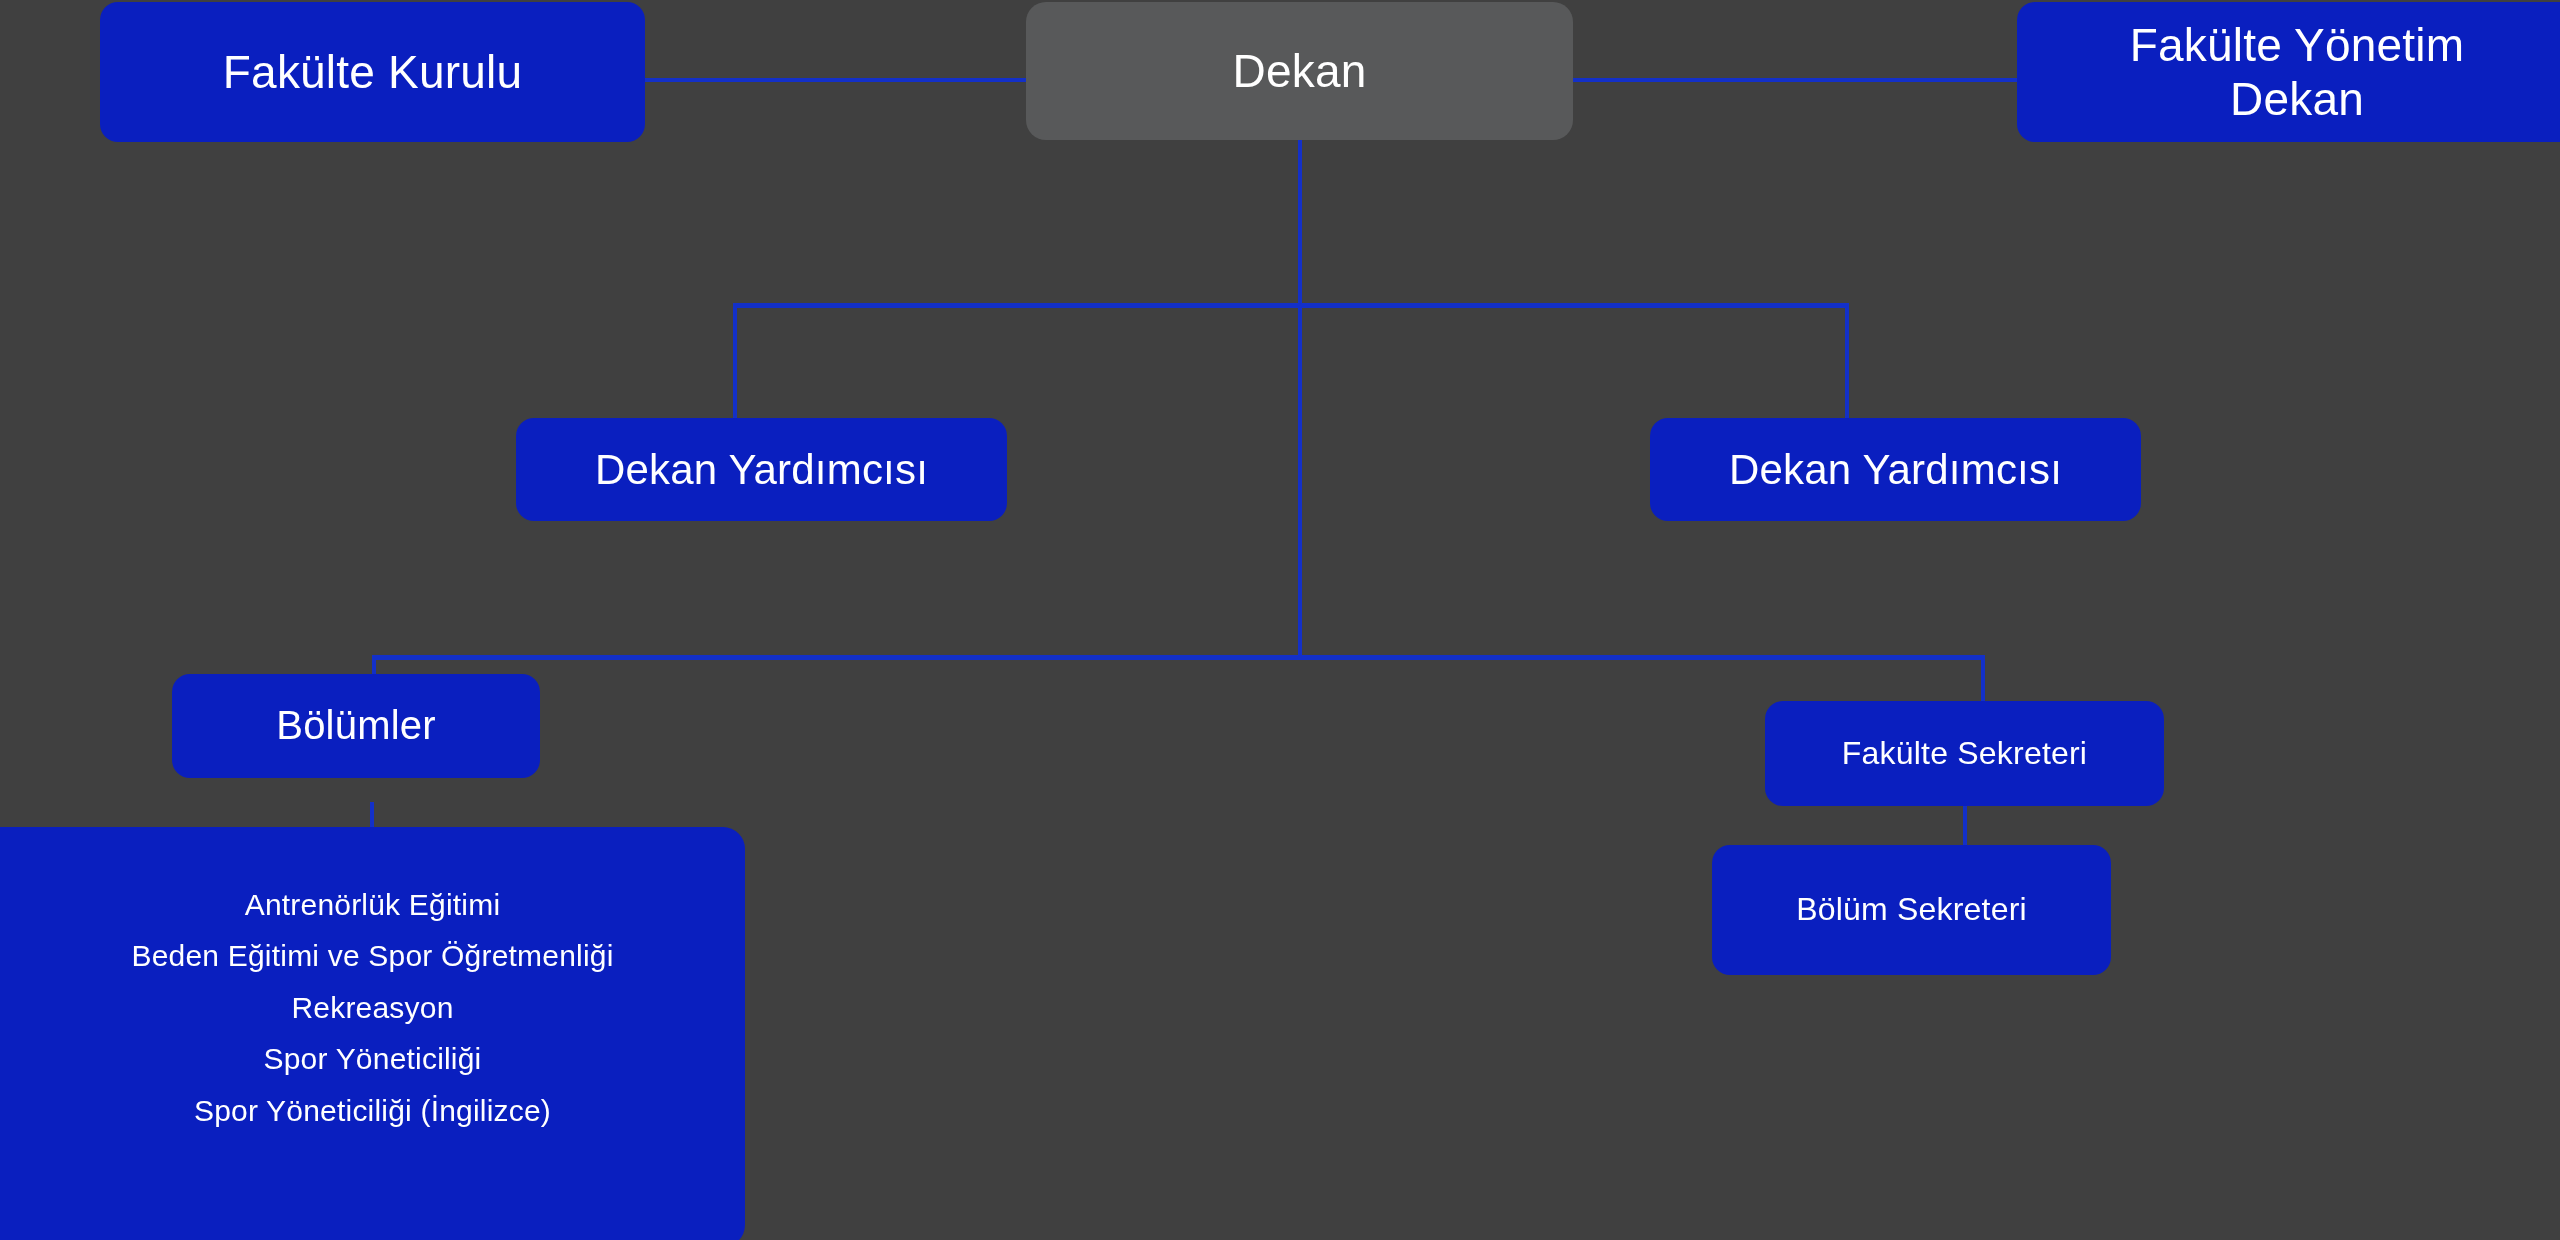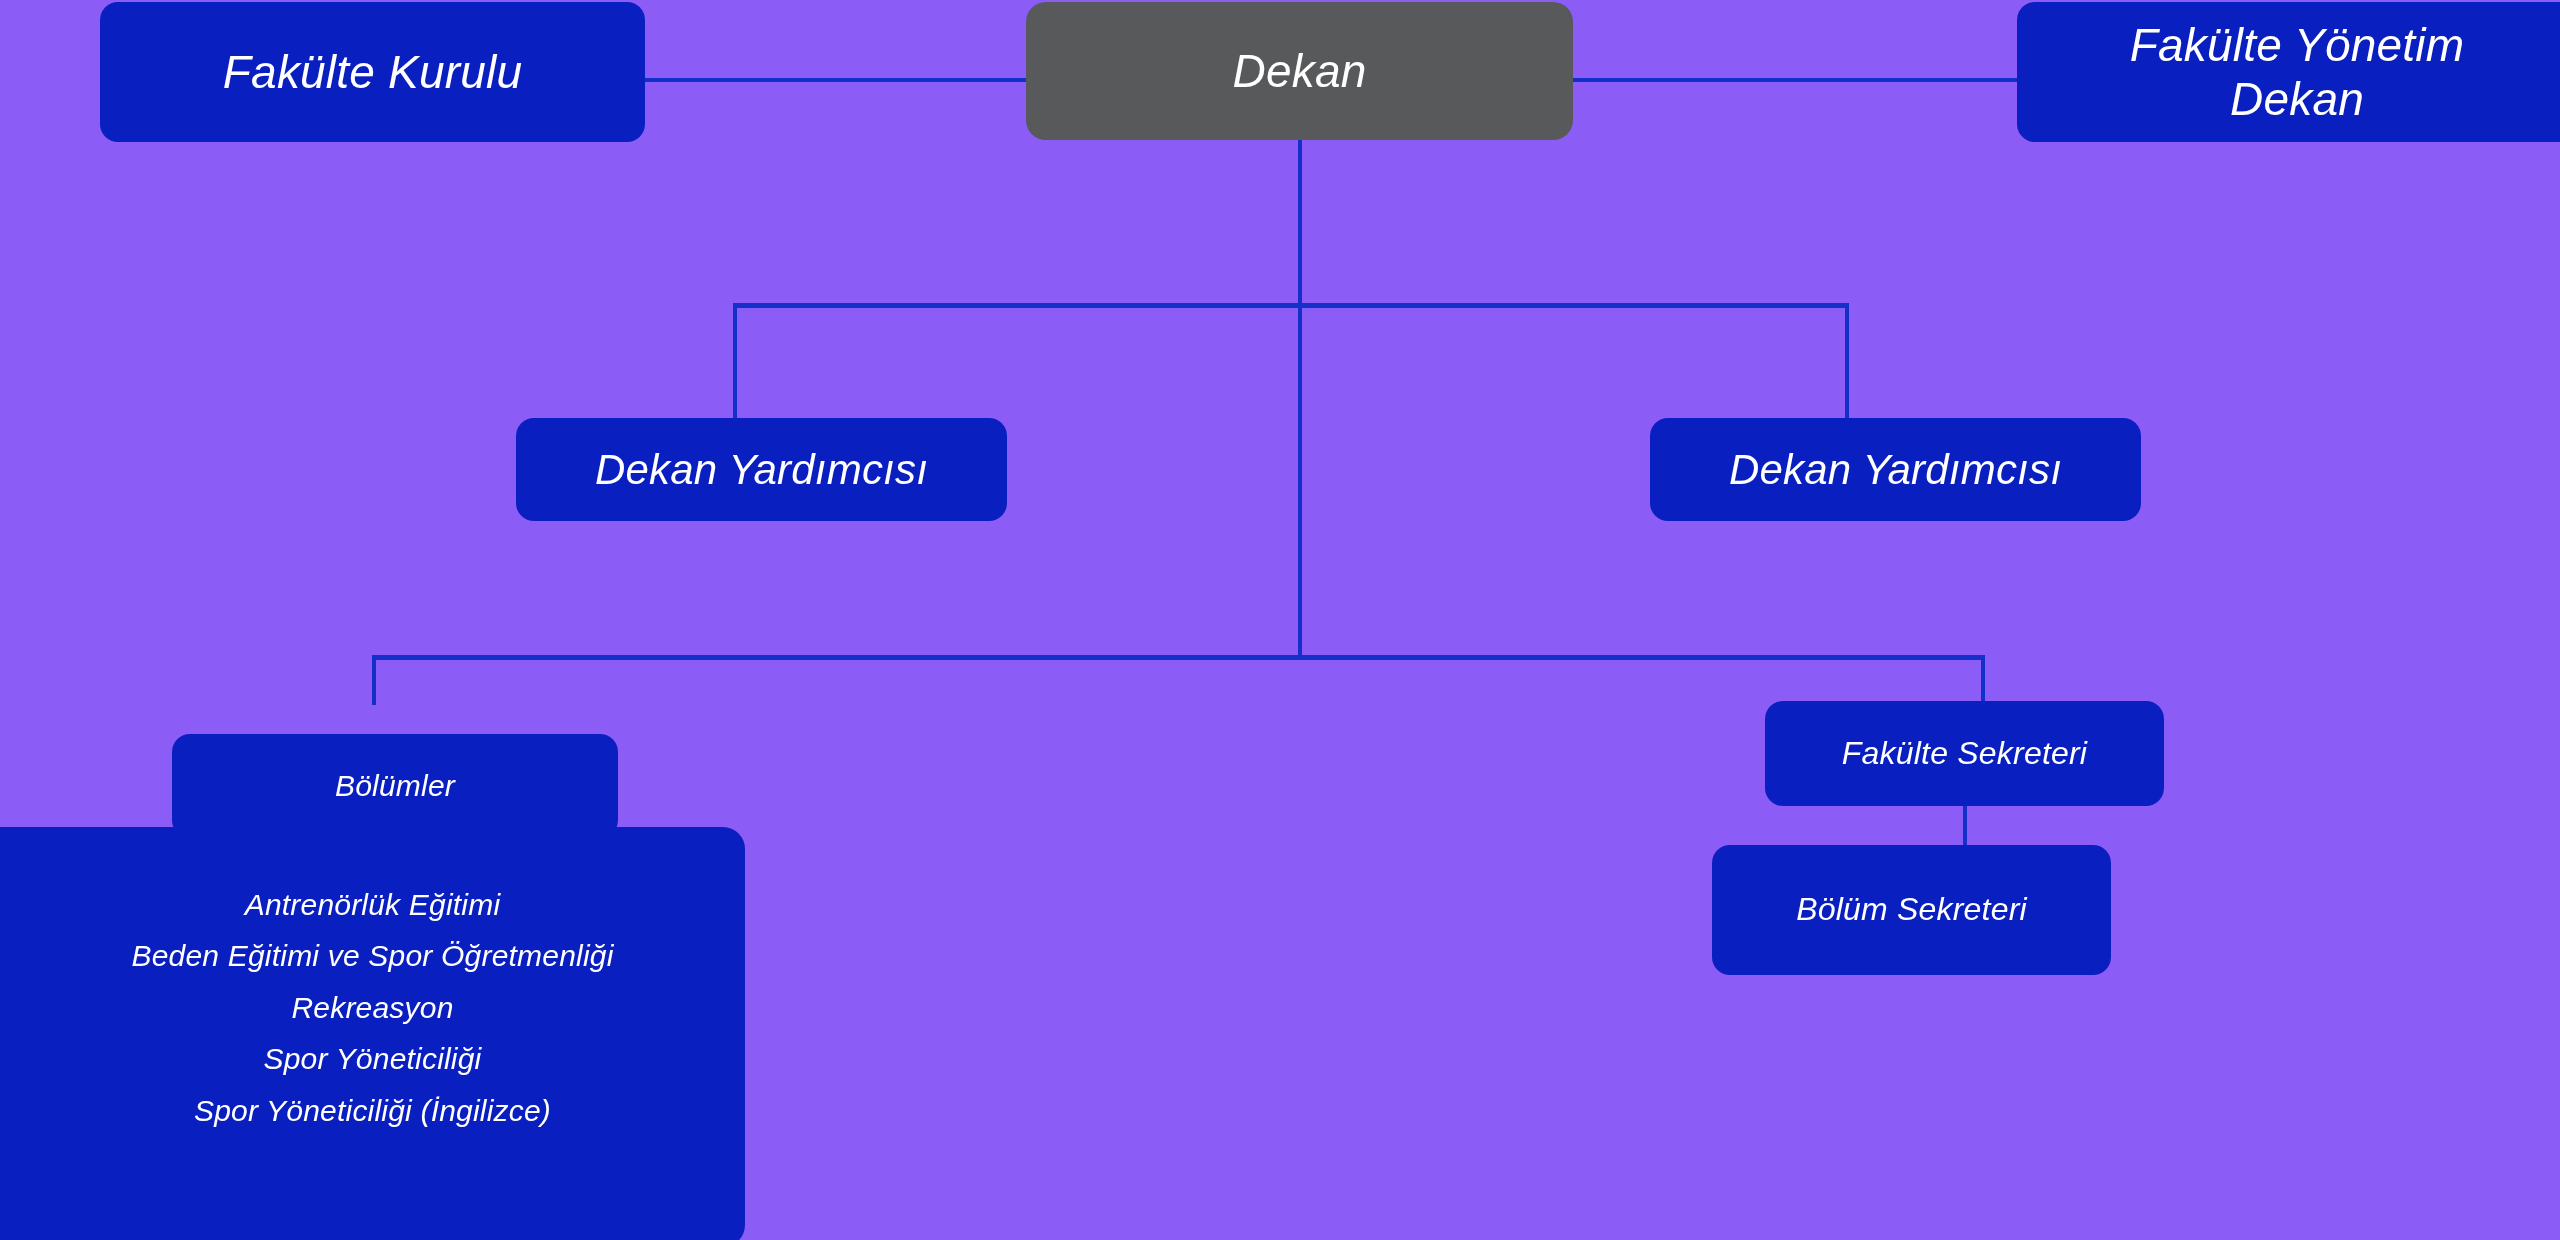--- a/index.html
+++ b/index.html
@@ -8,23 +8,22 @@
     padding: 0;
     background: #000000;
   }
   body {
     font-family: "Liberation Sans", "DejaVu Sans", sans-serif;
   }
   #org-chart {
     position: relative;
     width: 2560px;
     height: 1240px;
-    background: #8b5cf6;
+    background: #404040;
     overflow: hidden;
-    font-style: italic;
   }
 
   
   .conn {
     position: absolute;
     background: #1330c8;
   }
   .conn-h { height: 4px; }
   .conn-v { width: 4px; }
 
@@ -62,22 +61,22 @@
   }
   #node-dekan-yardimcisi-1 {
     left: 516px; top: 418px; width: 491px; height: 103px;
     font-size: 42px;
   }
   #node-dekan-yardimcisi-2 {
     left: 1650px; top: 418px; width: 491px; height: 103px;
     font-size: 42px;
   }
   #node-bolumler {
-    left: 172px; top: 734px; width: 446px; height: 104px;
-    font-size: 30px;
+    left: 172px; top: 674px; width: 368px; height: 104px;
+    font-size: 40px;
   }
   #node-fakulte-sekreteri {
     left: 1765px; top: 701px; width: 399px; height: 105px;
     font-size: 32px;
   }
   #node-bolum-sekreteri {
     left: 1712px; top: 845px; width: 399px; height: 130px;
     font-size: 32px;
   }
   #node-bolum-listesi {

